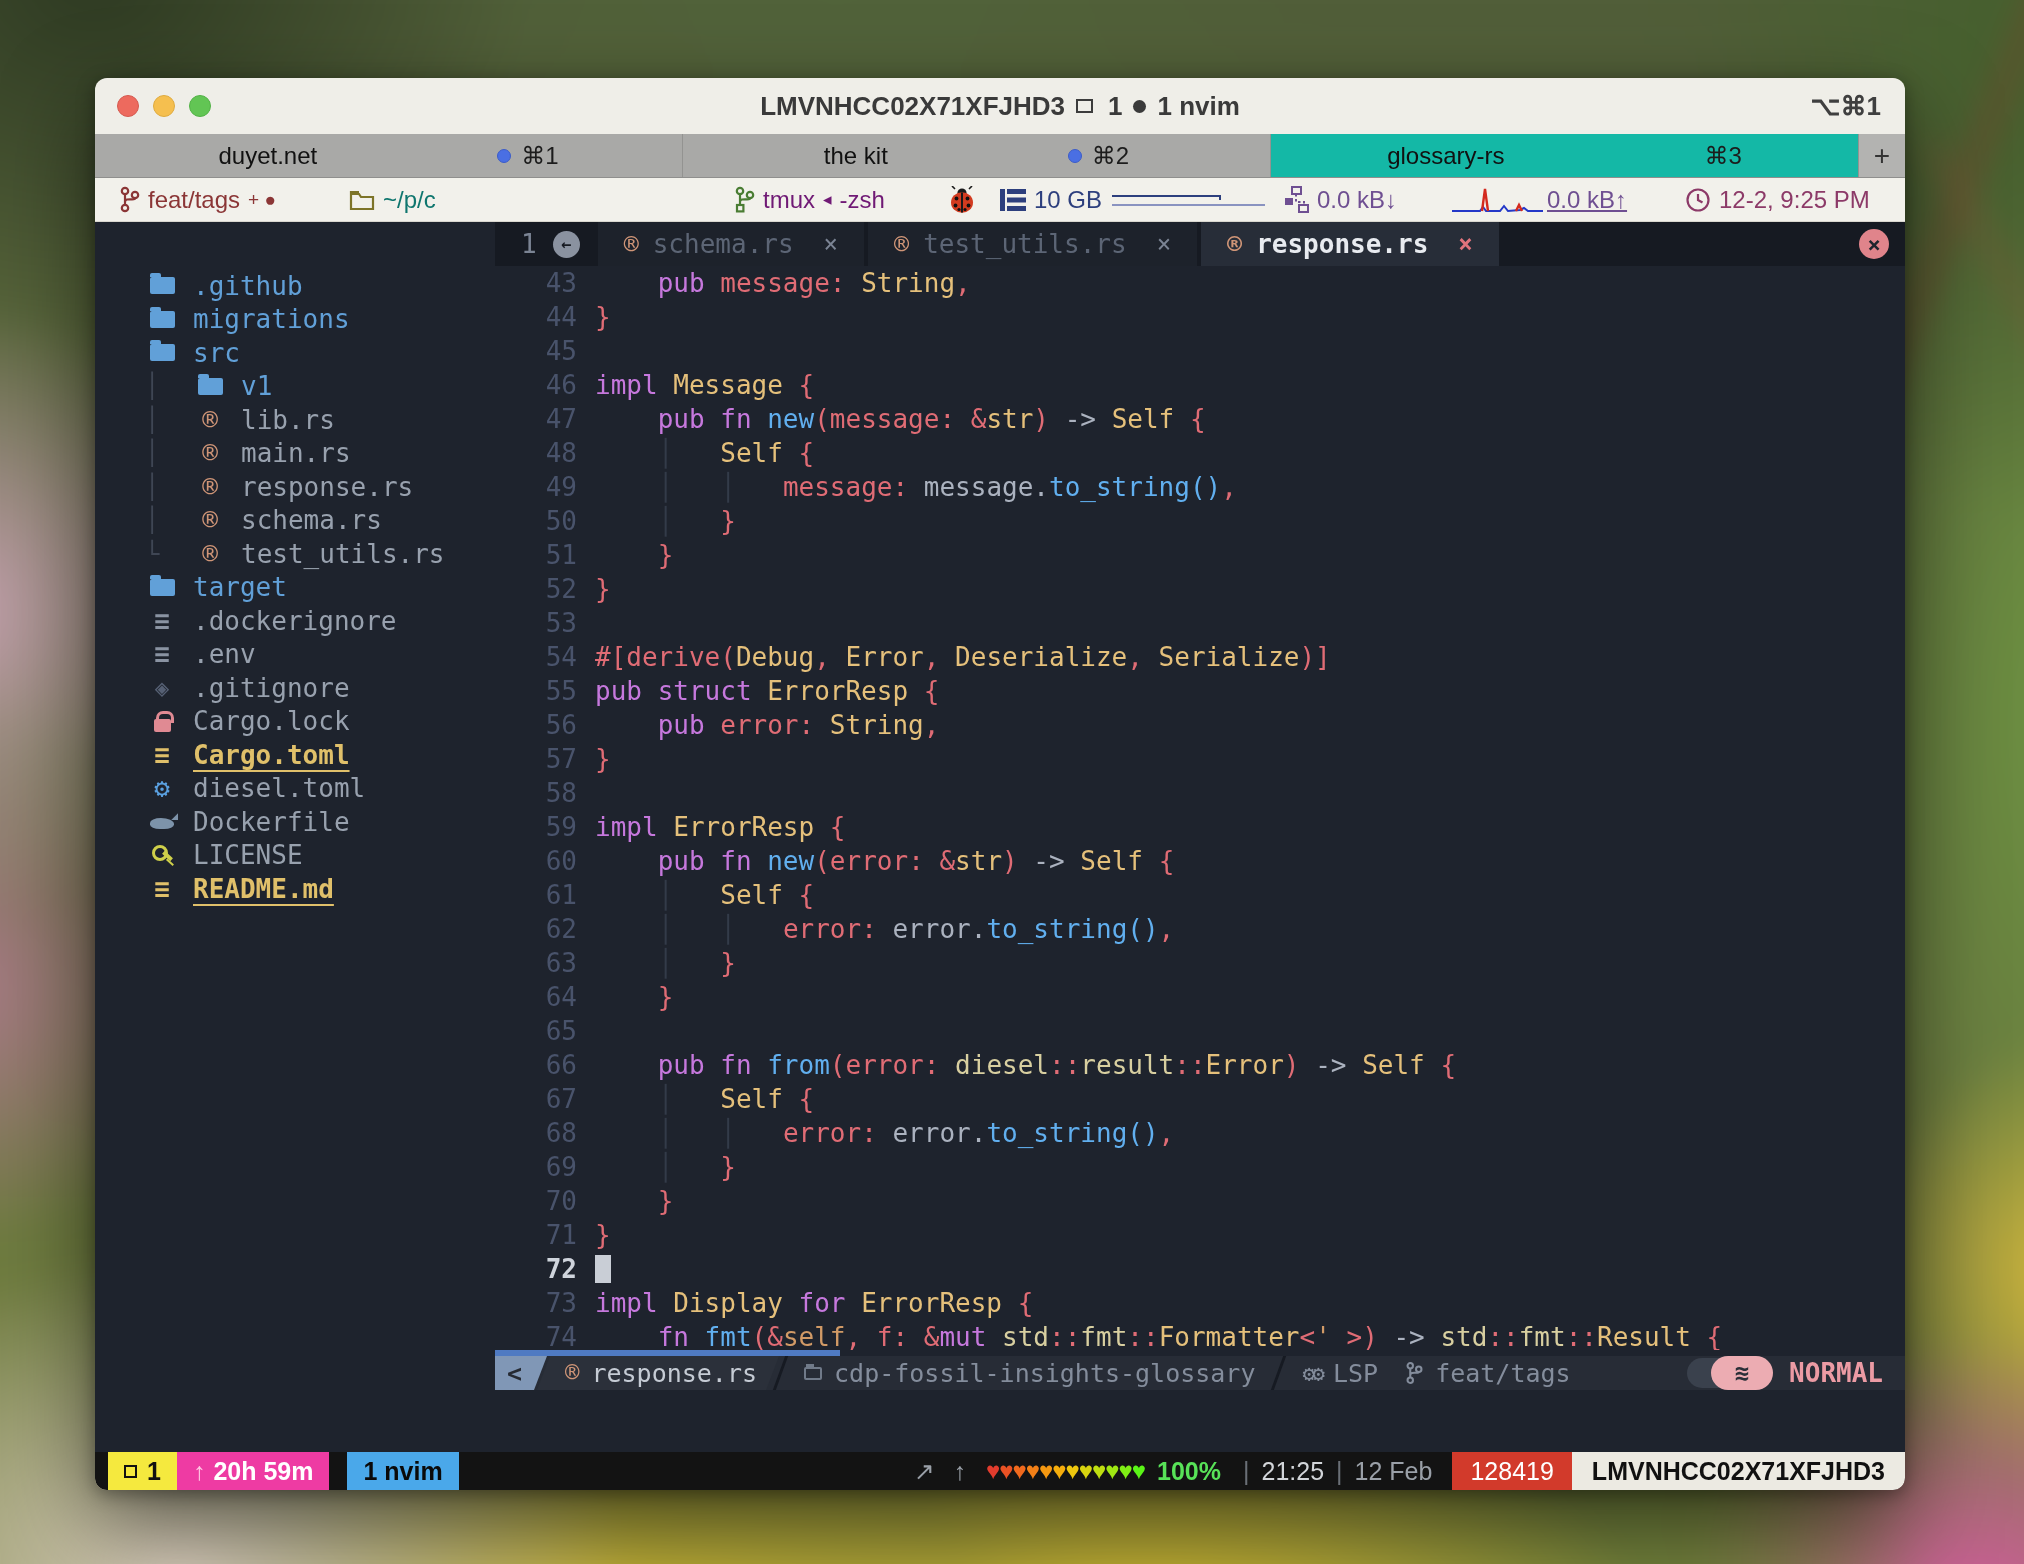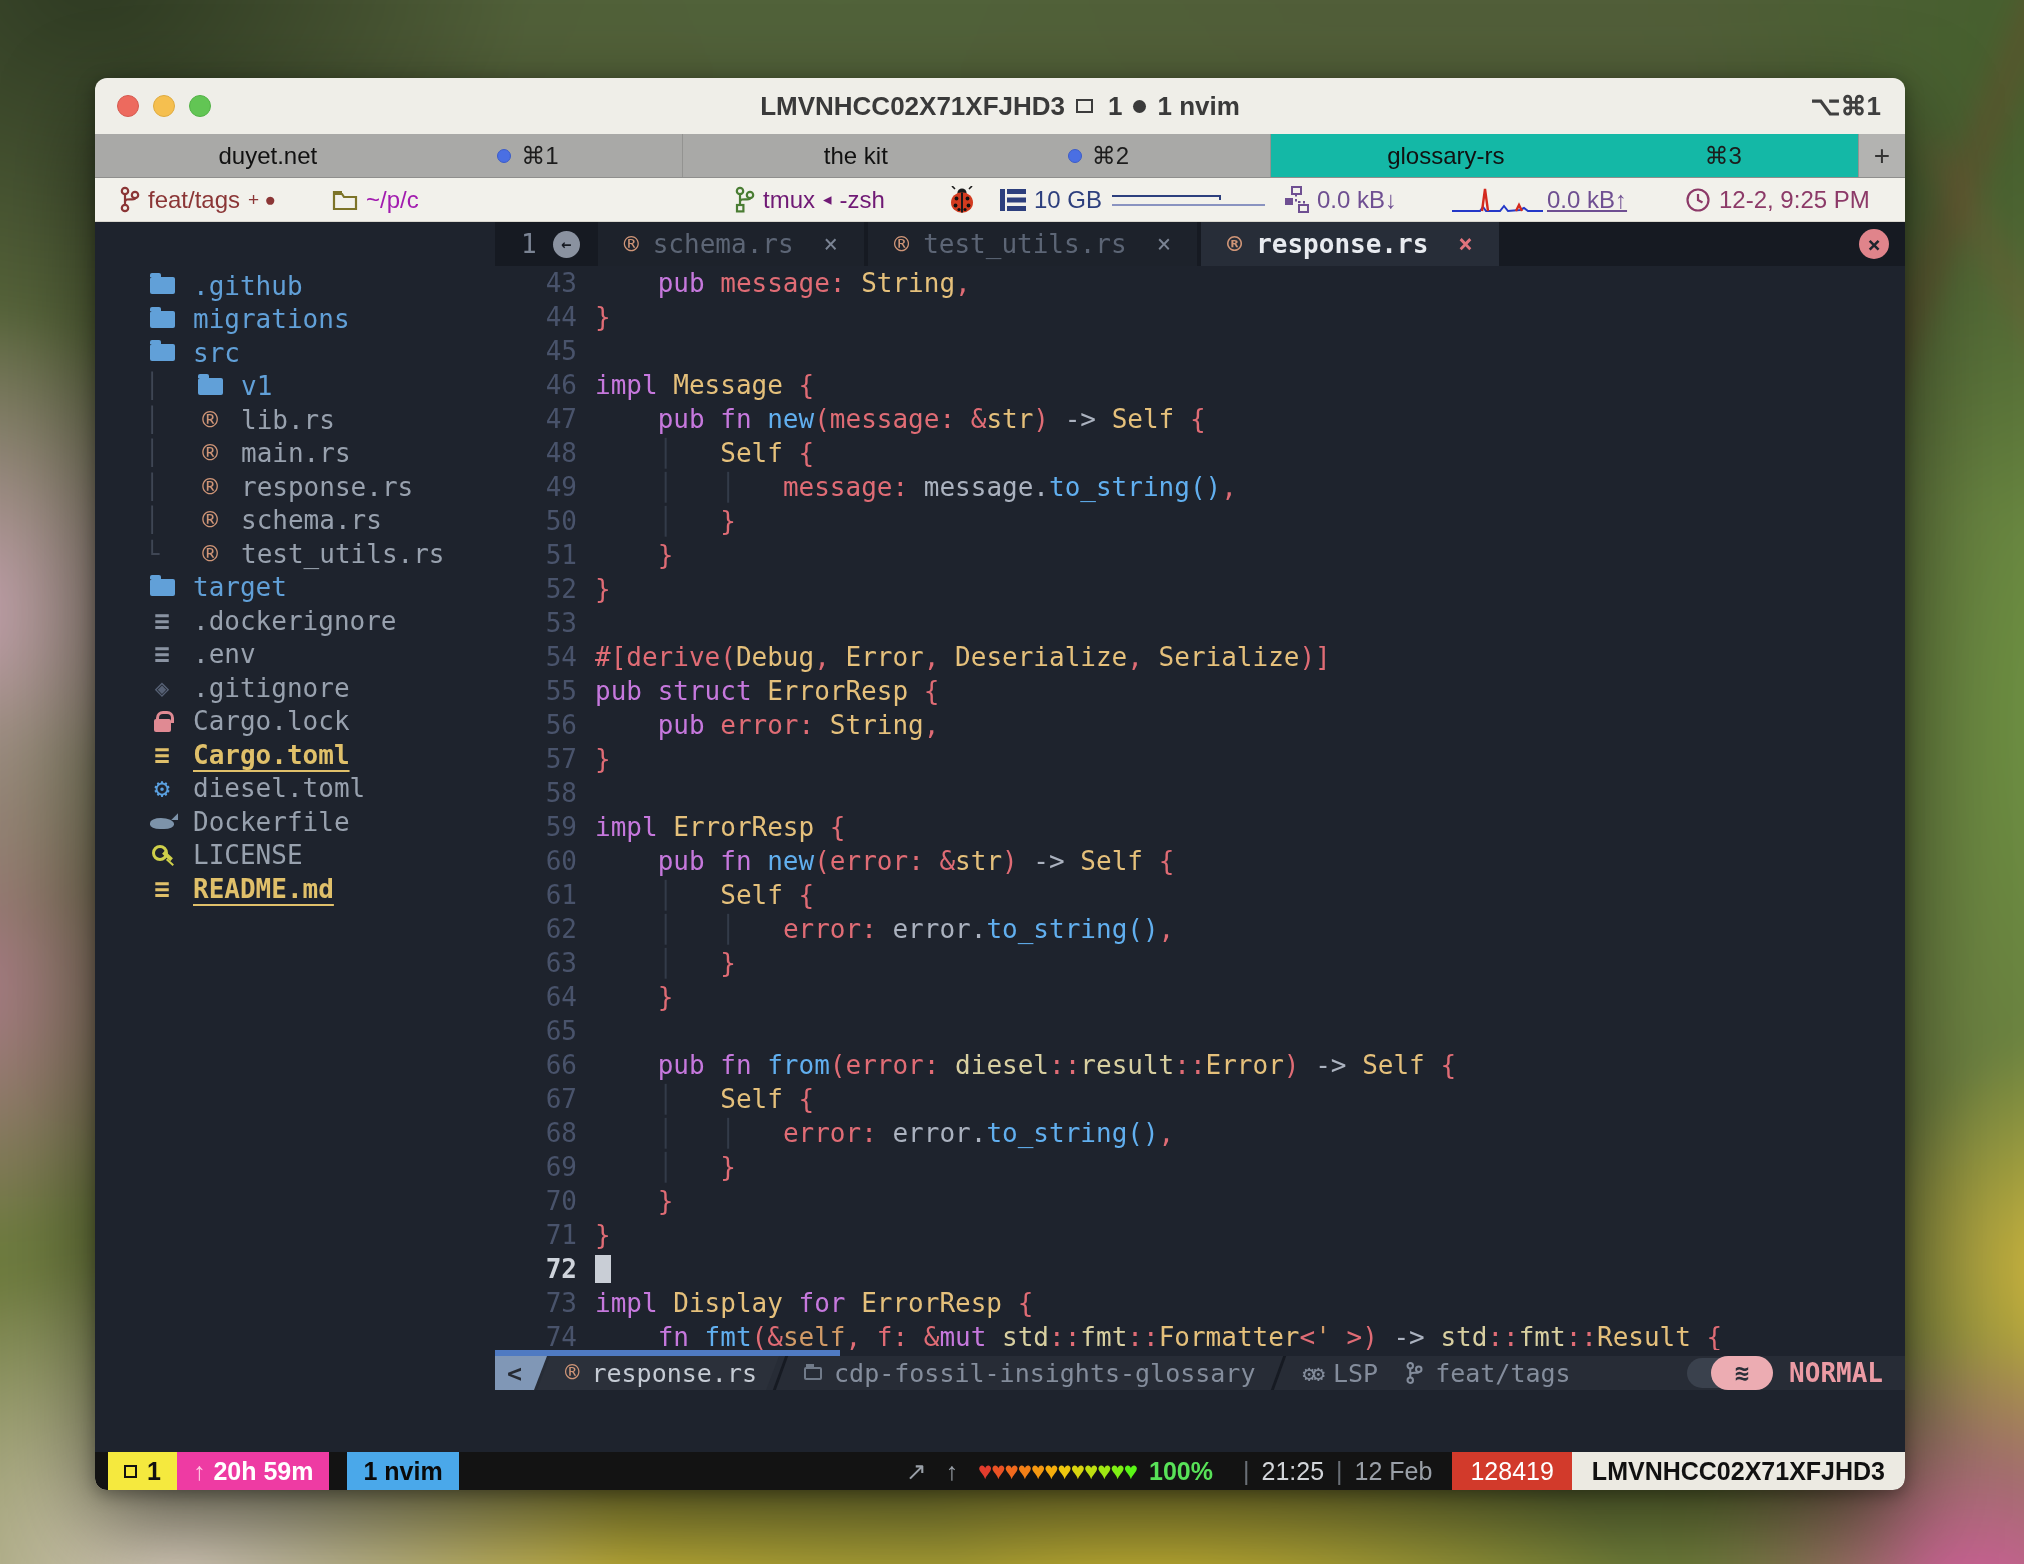--- a/index.html
+++ b/index.html
@@ -51,21 +51,21 @@
   .ttab .bdot { width:14px; height:14px; border-radius:50%; background:#4a6fe3; border:1px solid #3c5cc8; margin-left:170px; }
   .ttab.active { background:#14b8a6; }
   .ttab .short { color:#1c1c1c; }
   .newtab { flex:0 0 46px; display:flex; align-items:center; justify-content:center; font-size:28px; color:#333; background:#b3b3b1; }
 
   
   .infobar { height:44px; background:#f2f1eb; position:relative; flex:0 0 auto; font-size:24px; border-bottom:1px solid #d9d7cf; }
   .ib { position:absolute; top:0; height:100%; display:flex; align-items:center; gap:8px; white-space:nowrap; }
   .ib svg { display:block; }
   .ib-git { left:25px; color:#8b3636; }
-  .ib-cwd { left:237px; color:#a21caf; }
+  .ib-cwd { left:254px; color:#0f766e; }
   .ib-tmux { left:640px; color:#701a75; }
   .ib-bug { left:852px; }
   .ib-mem { left:905px; color:#2d3f7d; }
   .ib-net1 { left:1190px; color:#6f4f92;gap:8px; }
   .ib-spark { left:1355px; }
   .ib-net2 { left:1452px; color:#6f4f92;text-decoration:underline; }
   .ib-clock { left:1590px; color:#8c3a68; }
 
   
   .term { flex:1 1 auto; position:relative; background:#1e232d; font-family:"DejaVu Sans Mono", monospace; }
@@ -137,21 +137,21 @@
   .tmuxbar { position:absolute; left:0; right:0; bottom:0; height:38px; background:#131313; display:flex; align-items:center; font-size:25px; border-radius:0 0 12px 12px; }
   .tseg { height:38px; display:flex; align-items:center; padding:0 16px; white-space:nowrap; }
   .tseg.yellow { background:#f5e93e; color:#111; font-weight:bold; gap:10px; margin-left:13px; }
   .sq-ico { width:13px; height:13px; border:2.5px solid #111; }
   .tseg.pink { background:#ee3ba3; color:#fff; font-weight:bold; gap:8px; }
   .tseg.pink .up { color:#ffc9e4; }
   .tseg.blue { background:#4aa8ea; color:#0a0a0a; font-weight:bold; margin-left:18px; }
   .tmux-right { margin-left:auto; display:flex; align-items:center; height:38px; }
   .tr-arrows { color:#9aa0a8; margin-right:14px; letter-spacing:6px; }
   .hearts { letter-spacing:-1px; margin-right:12px; font-size:24px; }
-  .batt { color:#58e258; font-weight:bold; margin-right:18px; }
+  .batt { color:#58e258; font-weight:bold; margin-right:10px; }
   .tsep { color:#6a6f76; margin:0 12px; }
   .ttime { color:#d2d5d9; }
   .tdate { color:#9aa0a8; }
   .tseg.red { background:#d23a2b; color:#fff; margin-left:20px; padding:0 18px; }
   .tseg.host { background:#eceae2; color:#111; font-weight:bold; padding:0 20px; border-radius:0 0 12px 0; }
 </style>
 </head>
 <body>
 
 <div class="bg">

